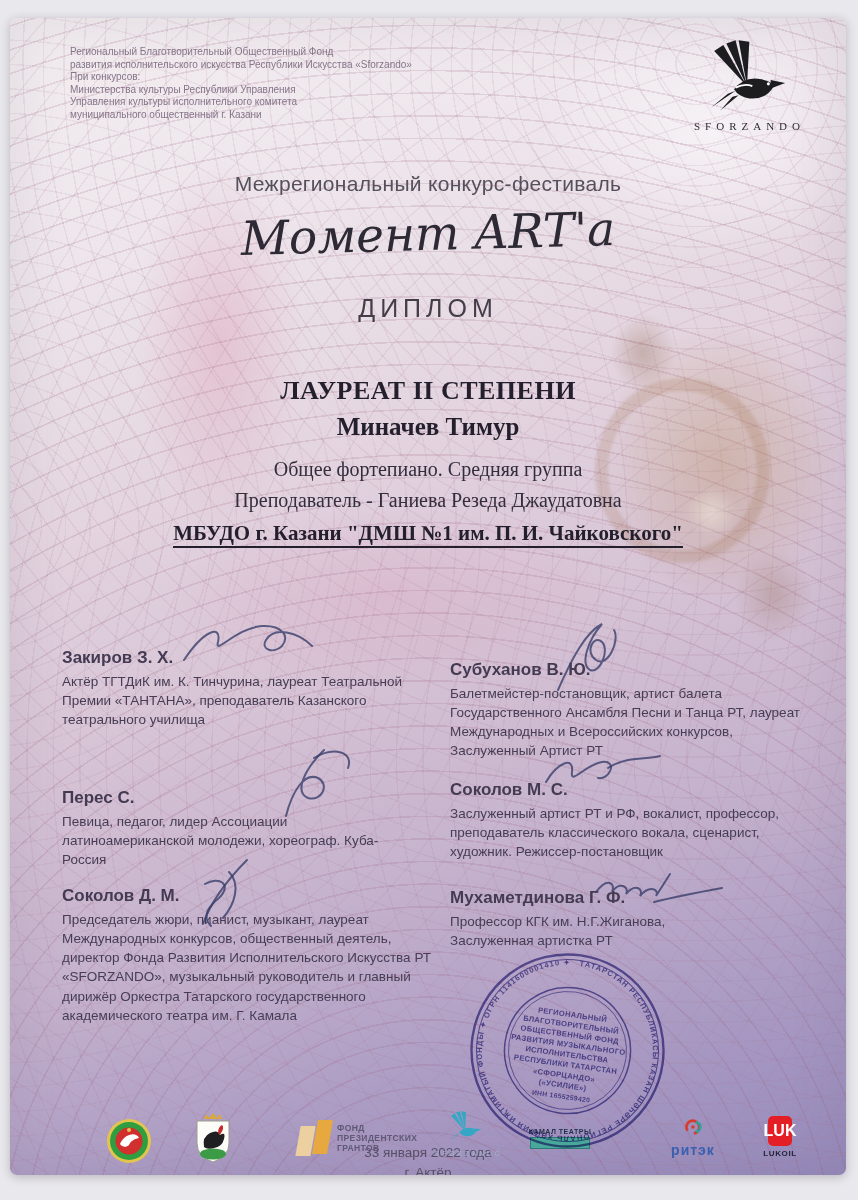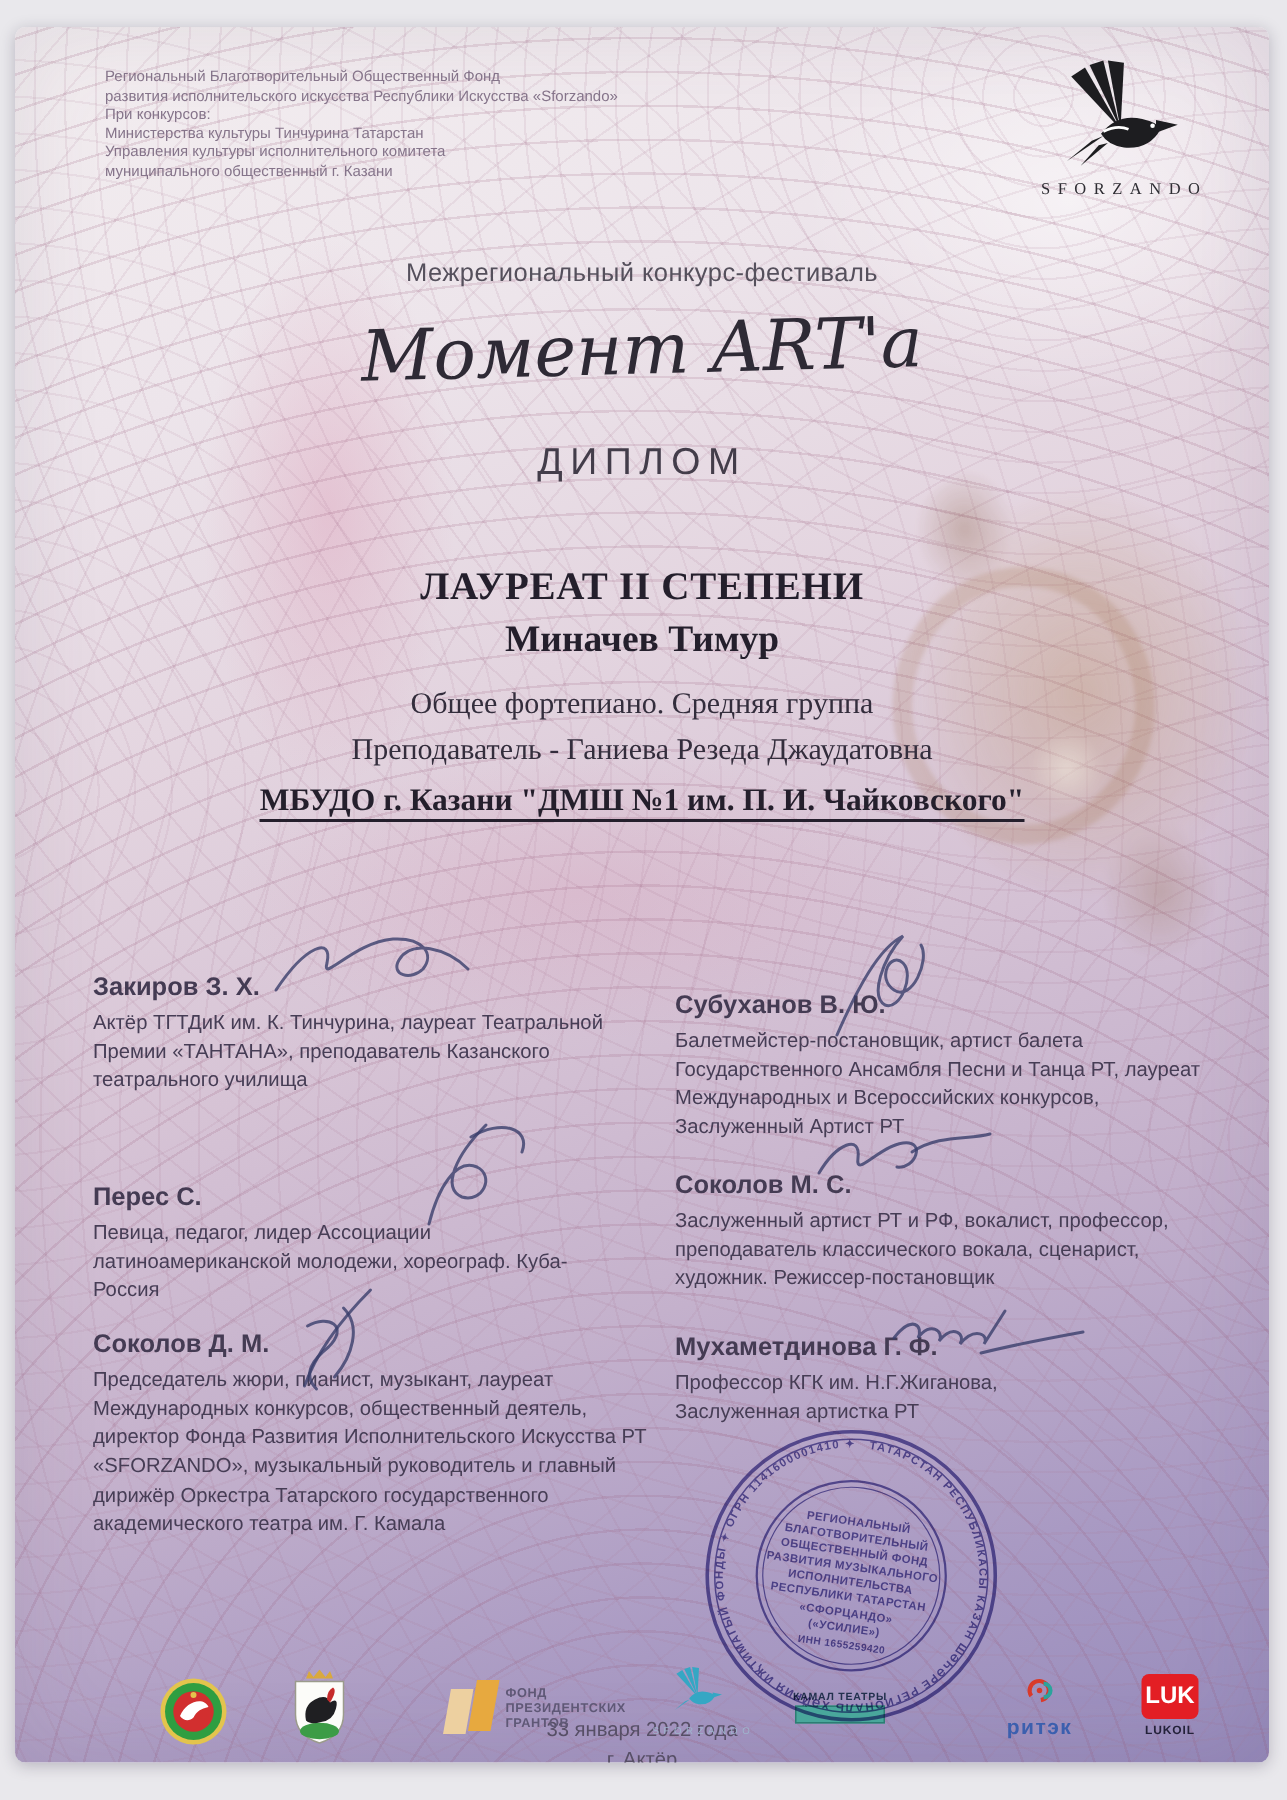--- a/index.html
+++ b/index.html
@@ -28,21 +28,21 @@
   
   #org { left:60px; top:28px; width:420px; color:#85748a; font-size:10px; line-height:12.6px; font-weight:500; }
 
   
   #brand { left:672px; top:20px; width:130px; text-align:center; }
   #brand svg { display:block; margin:0 auto; }
   #brand .cap { font-family:"Liberation Serif", serif; font-size:11px; letter-spacing:5px; color:#2e2d33; margin-top:4px; padding-left:5px; }
 
   
   .center { left:0; right:0; text-align:center; }
-  #festival { top:154px; font-size:17px; font-weight:500; color:#55505c; letter-spacing:.3px; }
+  #festival { top:154px; font-size:21px; font-weight:500; color:#55505c; letter-spacing:.3px; }
   #script-title { top:188px; font-family:"DejaVu Serif", serif; font-style:italic; font-size:47px; color:#2e2a35; transform:rotate(-1.5deg); }
   #doctype { top:276px; font-size:25px; letter-spacing:5px; color:#433d4a; font-weight:500; }
 
   
   .serif { font-family:"Liberation Serif", serif; color:#241f2c; }
   #result   { top:358px; font-size:26px; font-weight:bold; letter-spacing:.5px; }
   #laureate { top:395px; font-size:25px; font-weight:bold; }
   #category { top:440px; font-size:20px; color:#332d3c; }
   #teacher  { top:471px; font-size:20px; color:#332d3c; }
   #school   { top:503px; font-size:21px; font-weight:bold; }
@@ -79,39 +79,39 @@
   #fpg .mark { display:flex; }
   #fpg .mark i { display:block; width:15px; height:34px; transform:skewX(-10deg); }
   #fpg .mark i.a { background:#edd0a0; height:30px; margin-top:6px; }
   #fpg .mark i.b { background:#e7a93f; margin-left:2px; }
   #fpg .txt { font-size:8.5px; font-weight:bold; color:#5f5876; text-align:left; line-height:10px; letter-spacing:.4px; }
   #sforz-blue .cap { font-size:6.5px; letter-spacing:3px; color:#9fb4cd; margin-top:2px; }
   #kamal { z-index:2; }
   #kamal .t { font-size:7px; font-weight:bold; color:#22304d; letter-spacing:.5px; }
   #kamal .bar { width:60px; height:12px; background:#49a79b; border:1px solid #2c7d73; margin:2px auto 0; }
   #ritek .t { font-size:14px; font-weight:bold; color:#3b5fae; letter-spacing:1px; }
-  #lukoil .box { width:38px; height:30px; background:#e31e24; border-radius:5px; color:#fff; font-weight:bold; font-size:16px; display:flex; align-items:center; justify-content:center; margin:0 auto; }
+  #lukoil .box { width:24px; height:30px; background:#e31e24; border-radius:5px; color:#fff; font-weight:bold; font-size:16px; display:flex; align-items:center; justify-content:center; margin:0 auto; }
   #lukoil .cap { font-size:8px; font-weight:bold; color:#24223a; letter-spacing:.6px; margin-top:3px; }
 
   #date-block { top:1125px; font-size:13.5px; color:#574f66; font-weight:500; line-height:20px; }
 </style>
 </head>
 <body>
 
 <div id="page">
   <div id="diploma">
 
     <div id="ornament" class="abs"></div>
     <div id="ornament-ring" class="abs"></div>
 
     <div id="org" class="abs">
       <div>Региональный Благотворительный Общественный Фонд</div>
       <div>развития исполнительского искусства Республики Искусства «Sforzando»</div>
       <div>При конкурсов:</div>
-      <div>Министерства культуры Тинчурина Татарстан</div>
+      <div>Министерства культуры Республики Управления</div>
       <div>Управления культуры исполнительного комитета</div>
       <div>муниципального общественный г. Казани</div>
     </div>
 
     <div id="brand" class="abs">
       <svg width="84" height="78" viewBox="0 0 110 96">
         <g fill="#1d1d20">
           <polygon points="55,60 12,14 24,6"></polygon>
           <polygon points="55,60 28,4 40,0"></polygon>
           <polygon points="55,60 44,0 58,2"></polygon>

